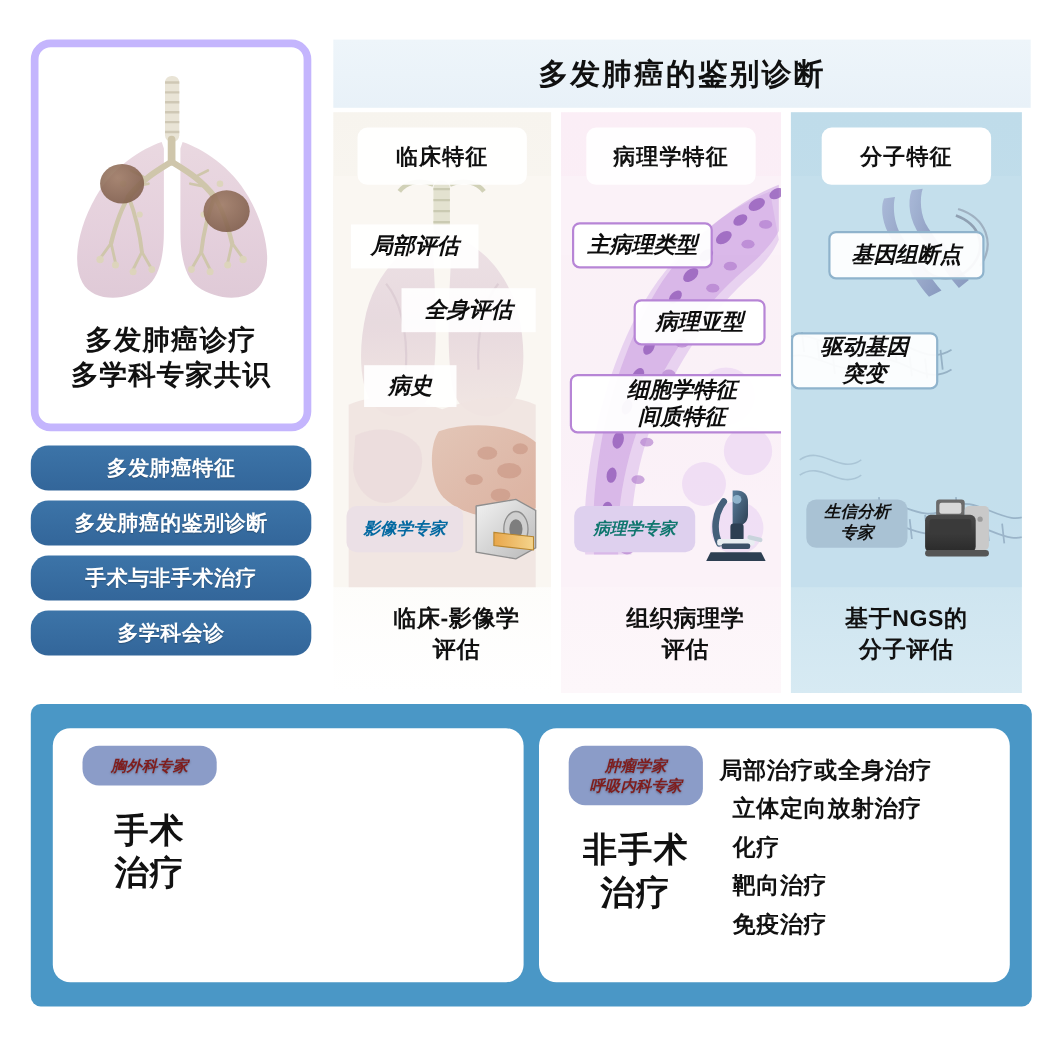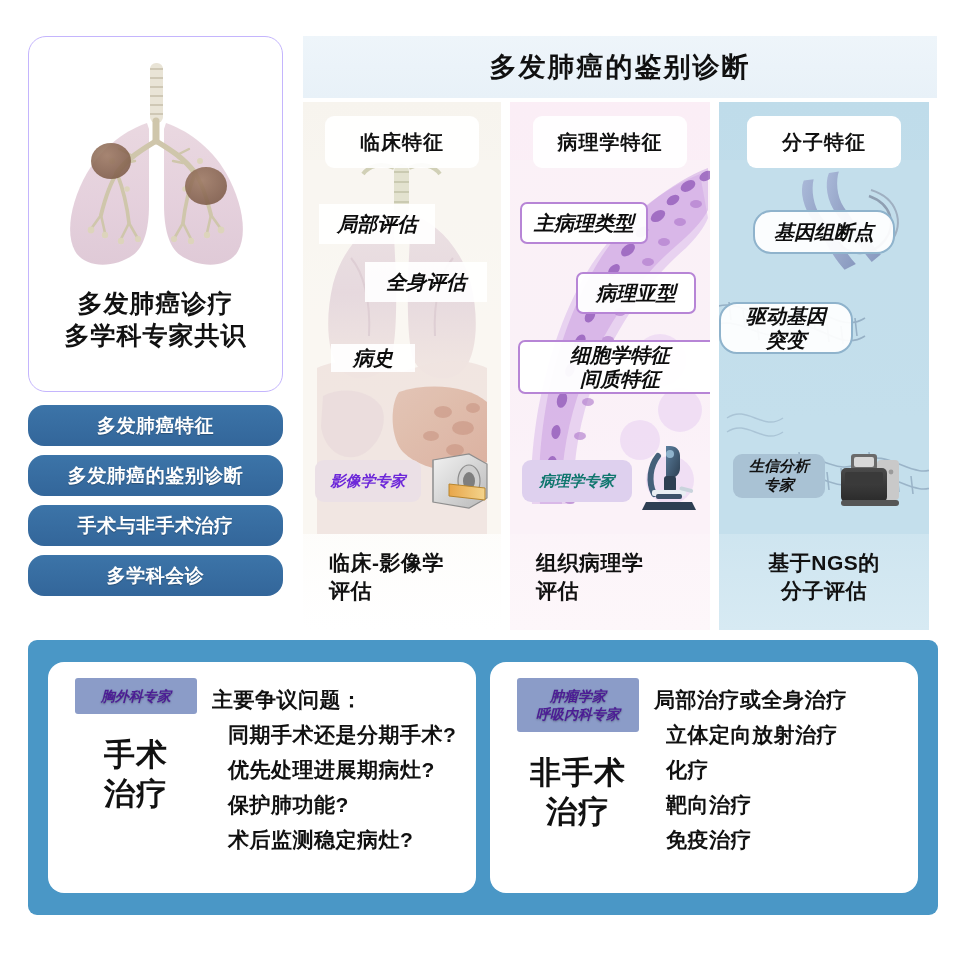--- a/index.html
+++ b/index.html
@@ -19,21 +19,21 @@
   .sidebar {
     position: absolute;
     left: 28px;
     top: 36px;
     width: 255px;
   }
   .hero-card {
     width: 100%;
     height: 356px;
     box-sizing: border-box;
-    border: 1px solid #c4b5fd;
+    border: 7px solid #c4b5fd;
     border-radius: 18px;
     background: #ffffff;
     padding: 6px;
     display: flex;
     flex-direction: column;
     align-items: center;
     justify-content: flex-start;
   }
   .hero-art {
     width: 226px;
@@ -156,58 +156,58 @@
     color: #0d0d0d;
     display: flex;
     align-items: center;
     justify-content: center;
     text-align: center;
     line-height: 1.2;
     font-size: 20px;
     padding: 5px 8px;
   }
   .chip.bordered-purple { border: 2px solid #b785d6; border-radius: 7px; background: rgba(255,255,255,0.95); }
-  .chip.bordered-blue   { border: 2px solid #8fb3cc; border-radius: 18px; background: rgba(255,255,255,0.93); }
+  .chip.bordered-blue   { border: 2px solid #8fb3cc; border-radius: 7px; background: rgba(255,255,255,0.93); }
 
   
   .expert-badge {
     position: absolute;
     z-index: 7;
     border-radius: 9px;
     font-style: italic;
     font-weight: bold;
     font-size: 15px;
     color: #ffffff;
     display: flex;
     align-items: center;
     justify-content: center;
     text-align: center;
     line-height: 1.25;
     padding: 6px 9px;
     box-sizing: border-box;
     text-shadow: 0 1px 2px rgba(0,0,0,0.28);
   }
-  .badge-clinical  { background: #ebe0e6; color: #6d28d9; text-shadow: none; }
+  .badge-clinical  { background: #ebe0e6; color: #0369a1; text-shadow: none; }
   .badge-pathology { background: #ded0ee; color: #0f766e; text-shadow: none; }
   .badge-molecular { background: #a9c2d4; color: #111; text-shadow: none; }
 
   .col-footer {
     position: absolute;
     z-index: 7;
     bottom: 26px;
     left: 0; right: 0;
     text-align: center;
     font-size: 21px;
     font-weight: bold;
     color: #111111;
     line-height: 1.3;
     letter-spacing: 0.5px;
   }
   .col-clinical .col-footer,
-  .col-pathology .col-footer { text-align: left; padding-left: 26px; }
+  .col-pathology .col-footer { text-align: center; padding-left: 26px; }
   .col-molecular .col-footer { text-align: center; }
 
   .equip-icon { position: absolute; z-index: 8; }
 
   
   .bottom-panel {
     position: absolute;
     left: 28px;
     top: 640px;
     width: 910px;
@@ -230,23 +230,23 @@
   }
   .treat-left {
     width: 140px;
     flex: 0 0 140px;
     display: flex;
     flex-direction: column;
     align-items: center;
   }
   .treat-badge {
     width: 122px;
-    border-radius: 3px;
+    border-radius: 15px;
     background: #8b9cc8;
-    color: #4c1d95;
+    color: #7f1d1d;
     font-style: italic;
     font-weight: bold;
     font-size: 14px;
     line-height: 1.3;
     text-align: center;
     padding: 9px 4px;
     box-sizing: border-box;
     text-shadow: 0 1px 2px rgba(0,0,0,0.3);
   }
   .treat-title {
@@ -416,21 +416,21 @@
       <span>临床特征</span>
     </div>
 
     <div class="chips">
       <div class="chip" style="left:16px; top:36px; width:116px; height:40px;">
         <span>局部评估</span>
       </div>
       <div class="chip" style="left:62px; top:94px; width:122px; height:40px;">
         <span>全身评估</span>
       </div>
-      <div class="chip" style="left:28px; top:176px; width:84px; height:28px;">
+      <div class="chip" style="left:28px; top:164px; width:84px; height:38px;">
         <span>病史</span>
       </div>
     </div>
 
     <div class="expert-badge badge-clinical" style="left:12px; top:358px; width:106px; height:42px;">
       <span>影像学专家</span>
     </div>
 
     <div class="equip-icon" style="left:120px; top:350px;">
       <svg width="72" height="62" viewBox="0 0 72 62">
@@ -644,27 +644,20 @@
   <div class="treat-card">
     <div class="treat-left">
       <div class="treat-badge">
         <span>胸外科专家</span>
       </div>
       <div class="treat-title">
         <div>手术</div>
         <div>治疗</div>
       </div>
     </div>
-    <div class="treat-right">
-      <div class="treat-heading">主要争议问题：</div>
-      <div class="treat-line">同期手术还是分期手术?</div>
-      <div class="treat-line">优先处理进展期病灶?</div>
-      <div class="treat-line">保护肺功能?</div>
-      <div class="treat-line">术后监测稳定病灶?</div>
-    </div>
   </div>
 
   <div class="treat-card">
     <div class="treat-left">
       <div class="treat-badge">
         <div>肿瘤学家</div>
         <div>呼吸内科专家</div>
       </div>
       <div class="treat-title">
         <div>非手术</div>

